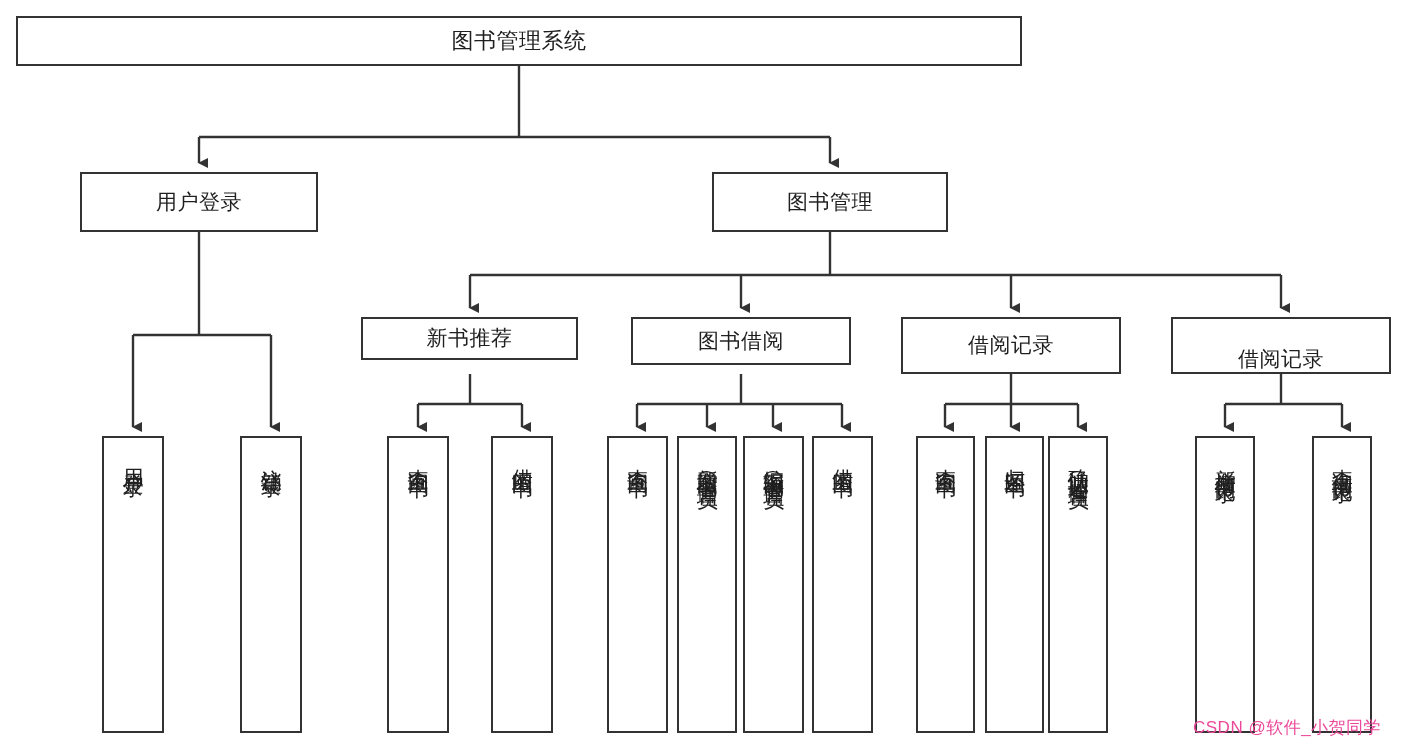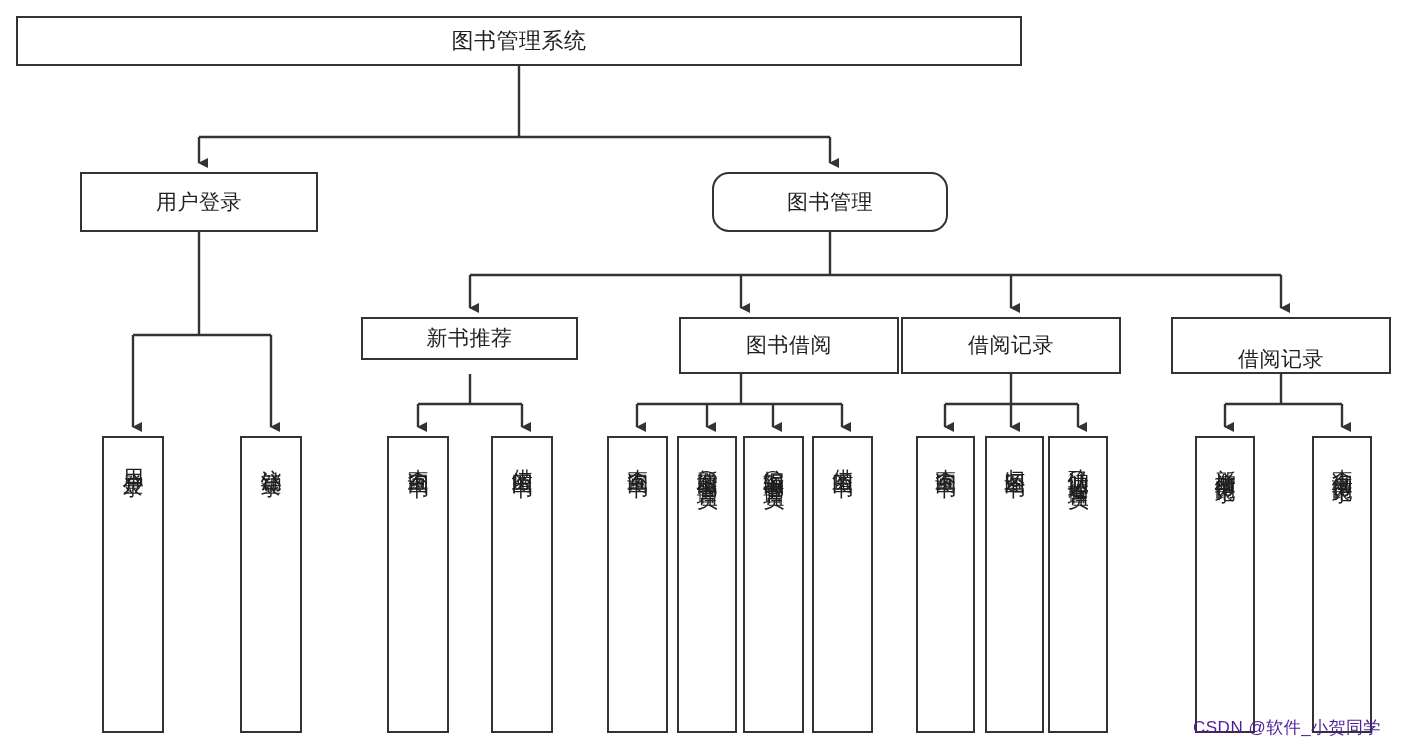--- a/index.html
+++ b/index.html
@@ -53,21 +53,21 @@
     white-space: normal;
     letter-spacing: 3px;
     font-size: 21px;
   }
   .node.root .label { font-size: 22px; }
   .node.level2 .label { font-size: 21px; }
   .node.level3 .label { font-size: 21px; }
   .watermark {
     position: absolute;
     font-size: 17px;
-    color: #4c1d95;
+    color: #ec4899;
     white-space: nowrap;
     letter-spacing: 0.5px;
   }
 </style>
 </head>
 <body>
 
 <div id="canvas">
 
   <svg class="edges" viewBox="0 0 1405 747">
@@ -120,28 +120,28 @@
     </g>
   </svg>
 
   <div class="node root" style="left:16px; top:16px; width:1006px; height:50px;">
     <span class="label">图书管理系统</span>
   </div>
 
   <div class="node level2" style="left:80px; top:172px; width:238px; height:60px;">
     <span class="label">用户登录</span>
   </div>
-  <div class="node level2" style="left:712px; top:172px; width:236px; height:60px;border-radius:17px;">
+  <div class="node level2" style="left:712px; top:172px; width:236px; height:60px;">
     <span class="label">图书管理</span>
   </div>
 
   <div class="node level3" style="left:361px; top:317px; width:217px; height:43px;">
     <span class="label">新书推荐</span>
   </div>
-  <div class="node level3" style="left:631px; top:317px; width:220px; height:57px;margin-left:48px;">
+  <div class="node level3" style="left:631px; top:317px; width:220px; height:48px;">
     <span class="label">图书借阅</span>
   </div>
   <div class="node level3" style="left:901px; top:317px; width:220px; height:57px;">
     <span class="label">借阅记录</span>
   </div>
   <div class="node level3" style="left:1171px; top:317px; width:220px; height:57px;align-items:flex-end;">
     <span class="label">借阅记录</span>
   </div>
 
   <div class="node vertical" style="left:102px; top:436px; width:62px; height:297px;">

